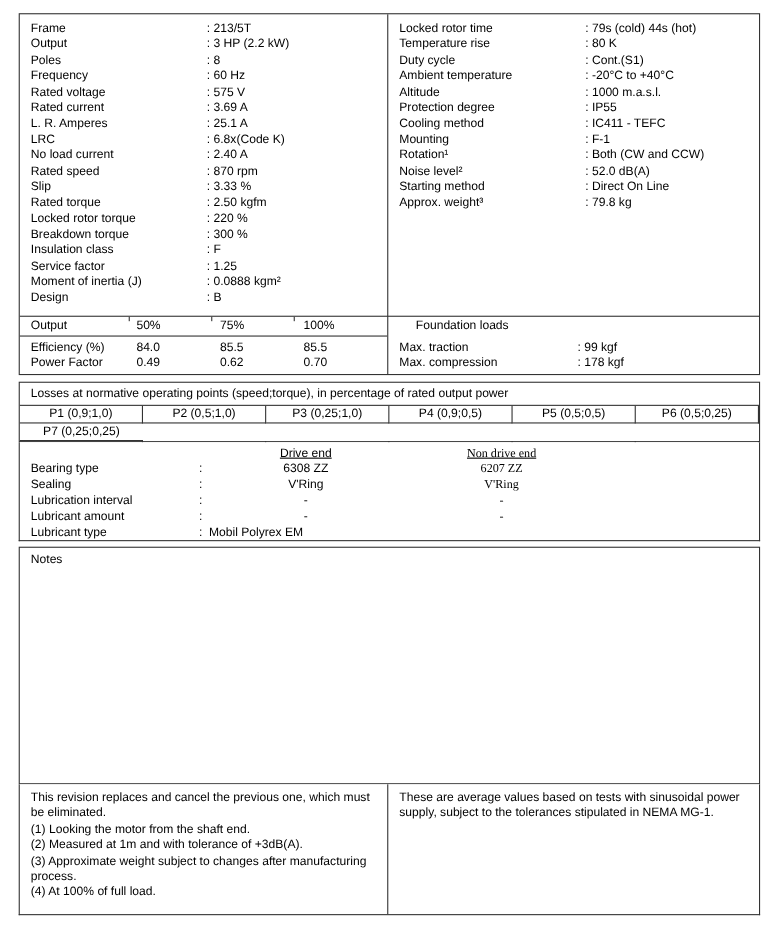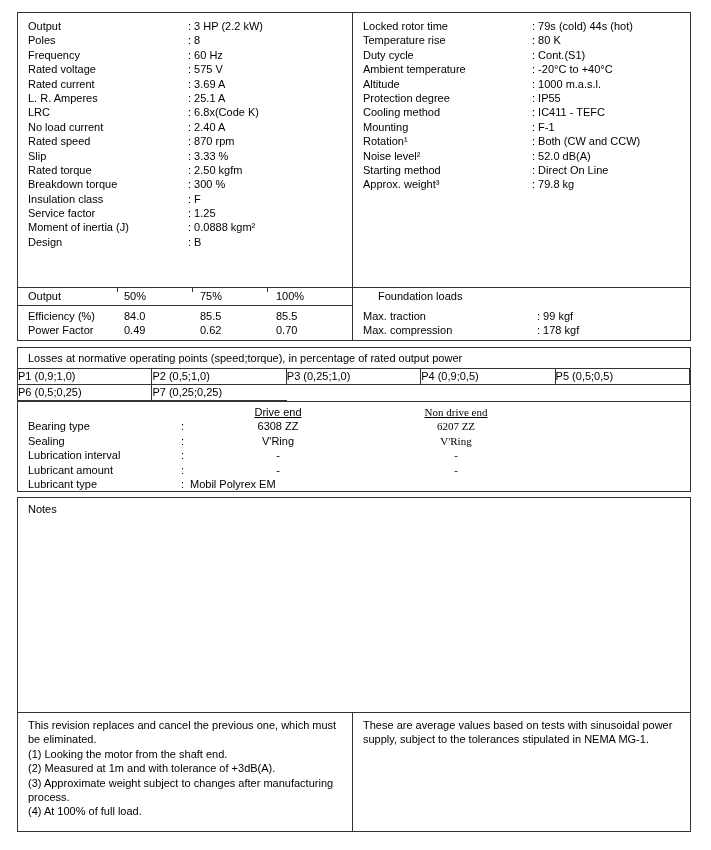--- a/index.html
+++ b/index.html
@@ -36,25 +36,25 @@
               border-bottom:1px solid #333; }
   .orow { position:absolute; left:0; width:334px; height:14.4px; }
   .orow1 { top:296px; } .orow2 { top:310.4px;text-decoration:underline; }
   .oc { position:absolute; white-space:nowrap; }
   .o0 { left:10px; } .o1 { left:106px; } .o2 { left:182px; } .o3 { left:258px; }
   .tick { position:absolute; width:1px; height:4px; background:#333; top:275px; }
   .t1 { left:99px; } .t2 { left:174px; } .t3 { left:249px; }
   .fl-title { position:absolute; left:345px; top:275px; height:18px; line-height:17px; white-space:nowrap;padding-left:15px; }
   .flrow { position:absolute; left:335px; width:338px; height:14.4px; }
   .flrow1 { top:296px; } .flrow2 { top:310.4px; }
-  .flrow .v { left:184px; }
+  .flrow .v { left:172px; }
 
   
   .loss-title { height:21px; line-height:20px; padding-left:10px; border-bottom:1px solid #333; white-space:nowrap; }
-  .loss-grid  { display:grid; grid-template-columns:repeat(5,1fr); text-align:left; }
+  .loss-grid  { display:grid; grid-template-columns:repeat(6,1fr); text-align:center; }
   .loss-grid > div { border-right:1px solid #333; }
   .loss-grid > div:last-child { border-right:none; }
   .loss-grid.hd > div { height:16px; line-height:15px; border-bottom:1px solid #333; }
   .loss-grid.vl > div { height:16px; line-height:16px; }
 
   
   #box-bearings { padding-top:3px; }
   .b-row { position:relative; height:14.4px; }
   .b-label { position:absolute; left:10px; white-space:nowrap;text-align:right; }
   .b-colon { position:absolute; left:163px; }
@@ -76,20 +76,24 @@
 <body>
 
 <div class="page">
 
   <div class="box" id="box-specs">
     <div class="vdiv"></div>
     <div class="hdiv"></div>
 
     <div class="col cleft">
       <div class="r">
+          <span class="l">Frame</span>
+          <span class="v">: 213/5T</span>
+        </div>
+      <div class="r">
           <span class="l">Output</span>
           <span class="v">: 3 HP (2.2 kW)</span>
         </div>
       <div class="r">
           <span class="l">Poles</span>
           <span class="v">: 8</span>
         </div>
       <div class="r">
           <span class="l">Frequency</span>
           <span class="v">: 60 Hz</span>
@@ -118,20 +122,24 @@
           <span class="l">Rated speed</span>
           <span class="v">: 870 rpm</span>
         </div>
       <div class="r">
           <span class="l">Slip</span>
           <span class="v">: 3.33 %</span>
         </div>
       <div class="r">
           <span class="l">Rated torque</span>
           <span class="v">: 2.50 kgfm</span>
+        </div>
+      <div class="r">
+          <span class="l">Locked rotor torque</span>
+          <span class="v">: 220 %</span>
         </div>
       <div class="r">
           <span class="l">Breakdown torque</span>
           <span class="v">: 300 %</span>
         </div>
       <div class="r">
           <span class="l">Insulation class</span>
           <span class="v">: F</span>
         </div>
       <div class="r">

